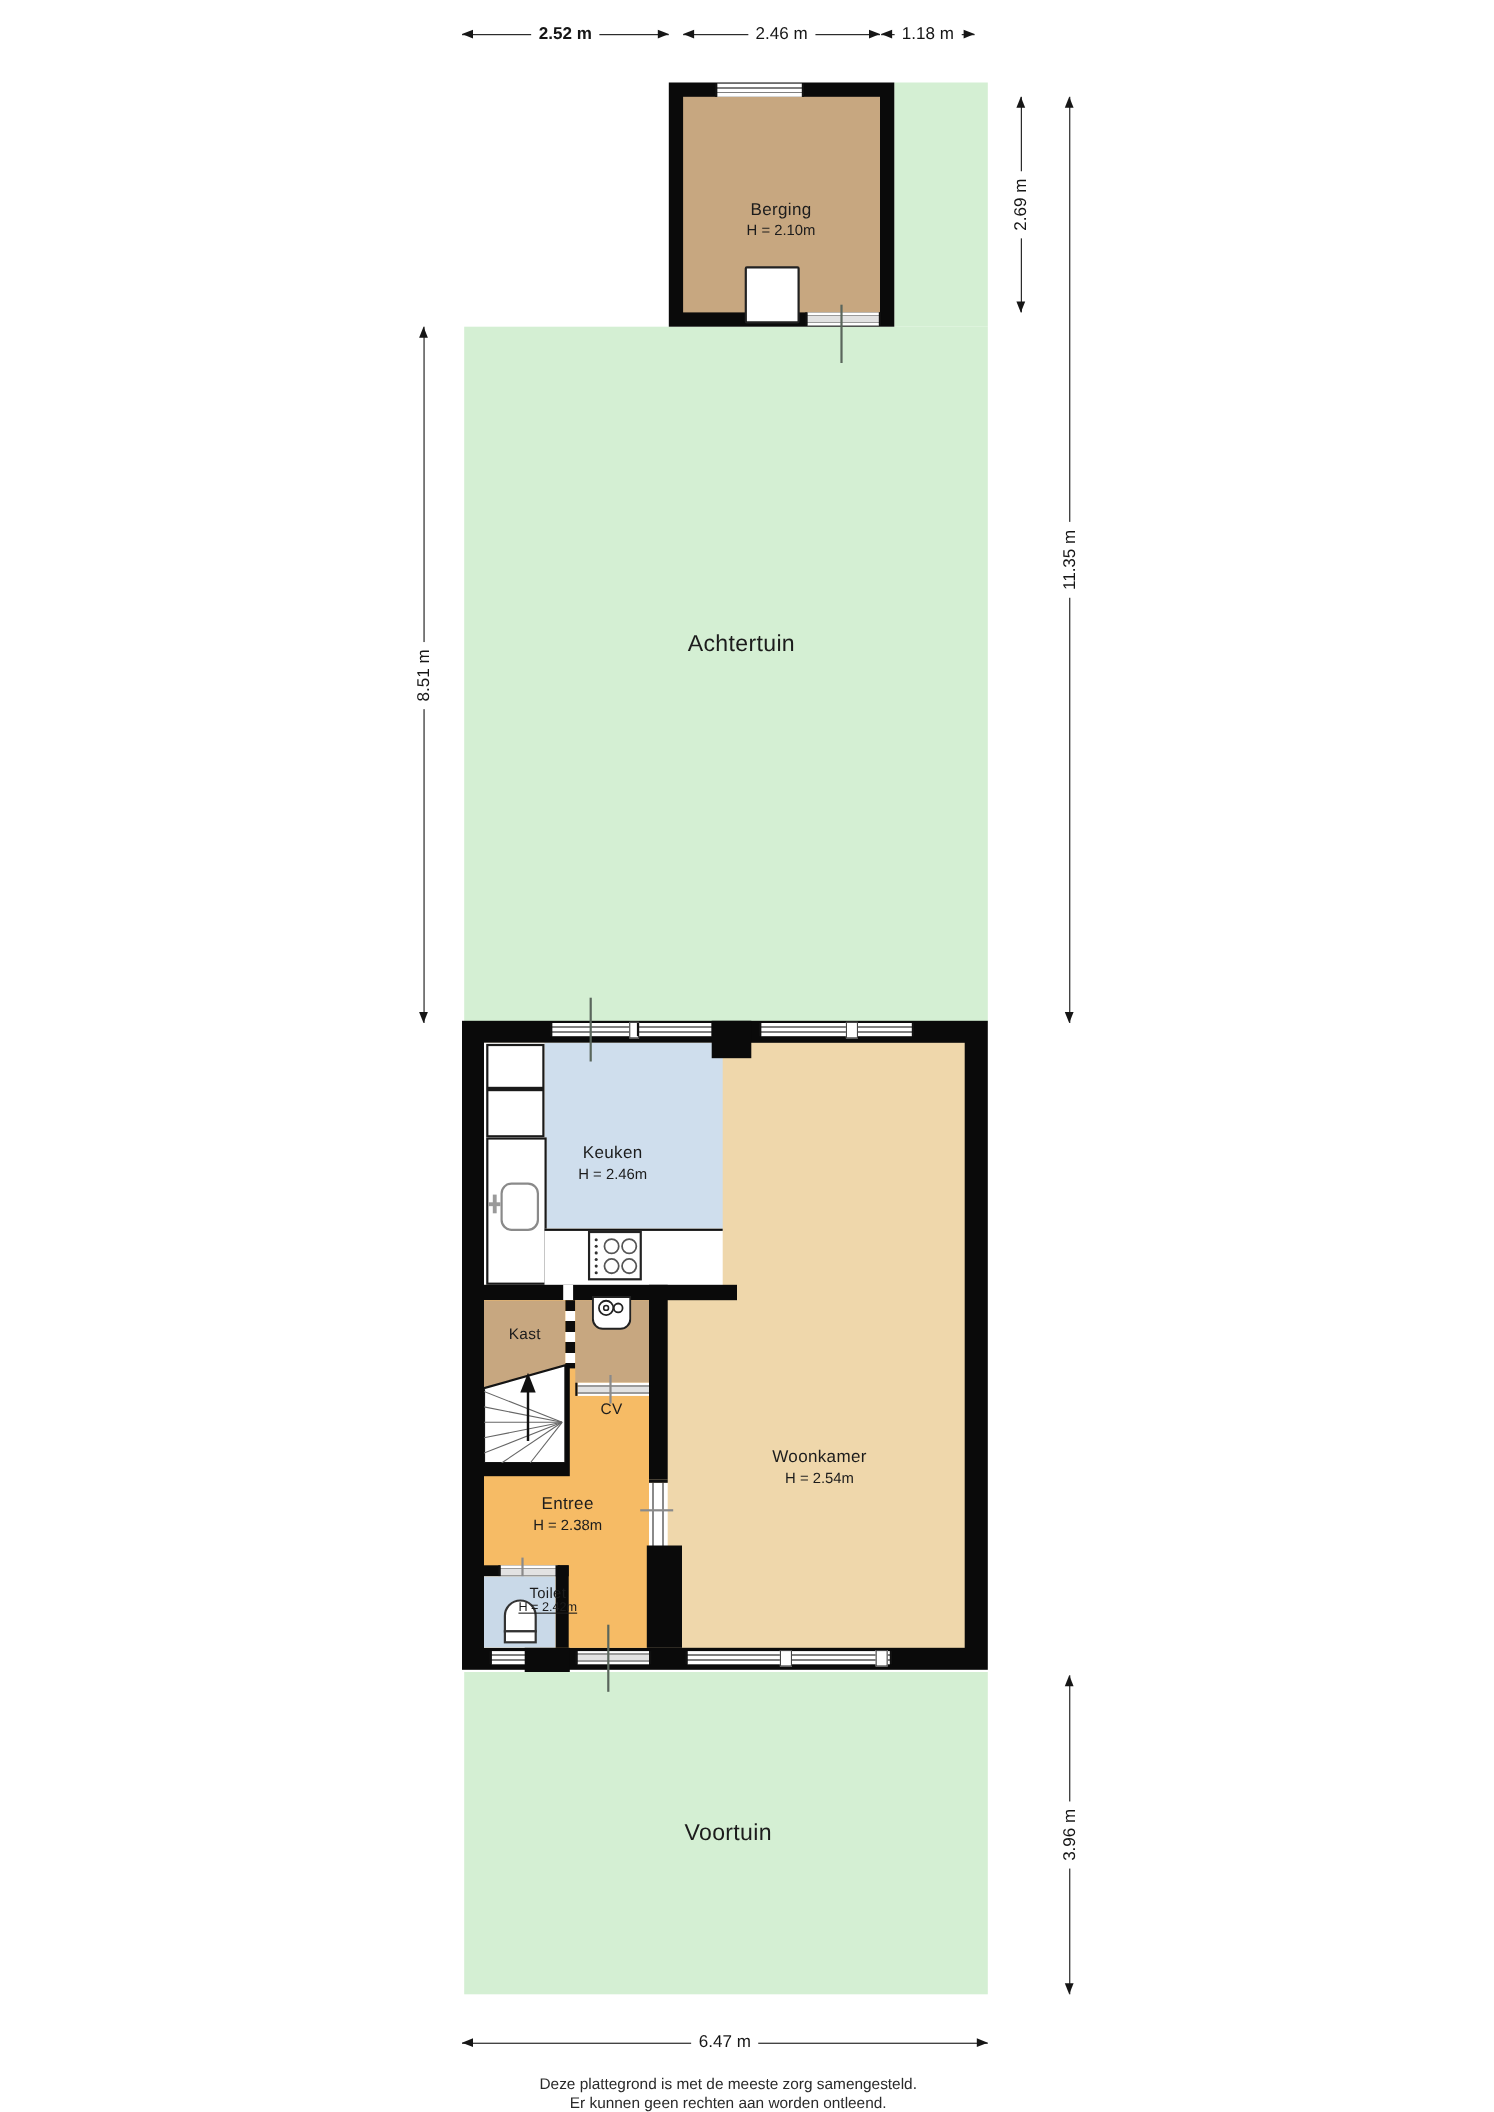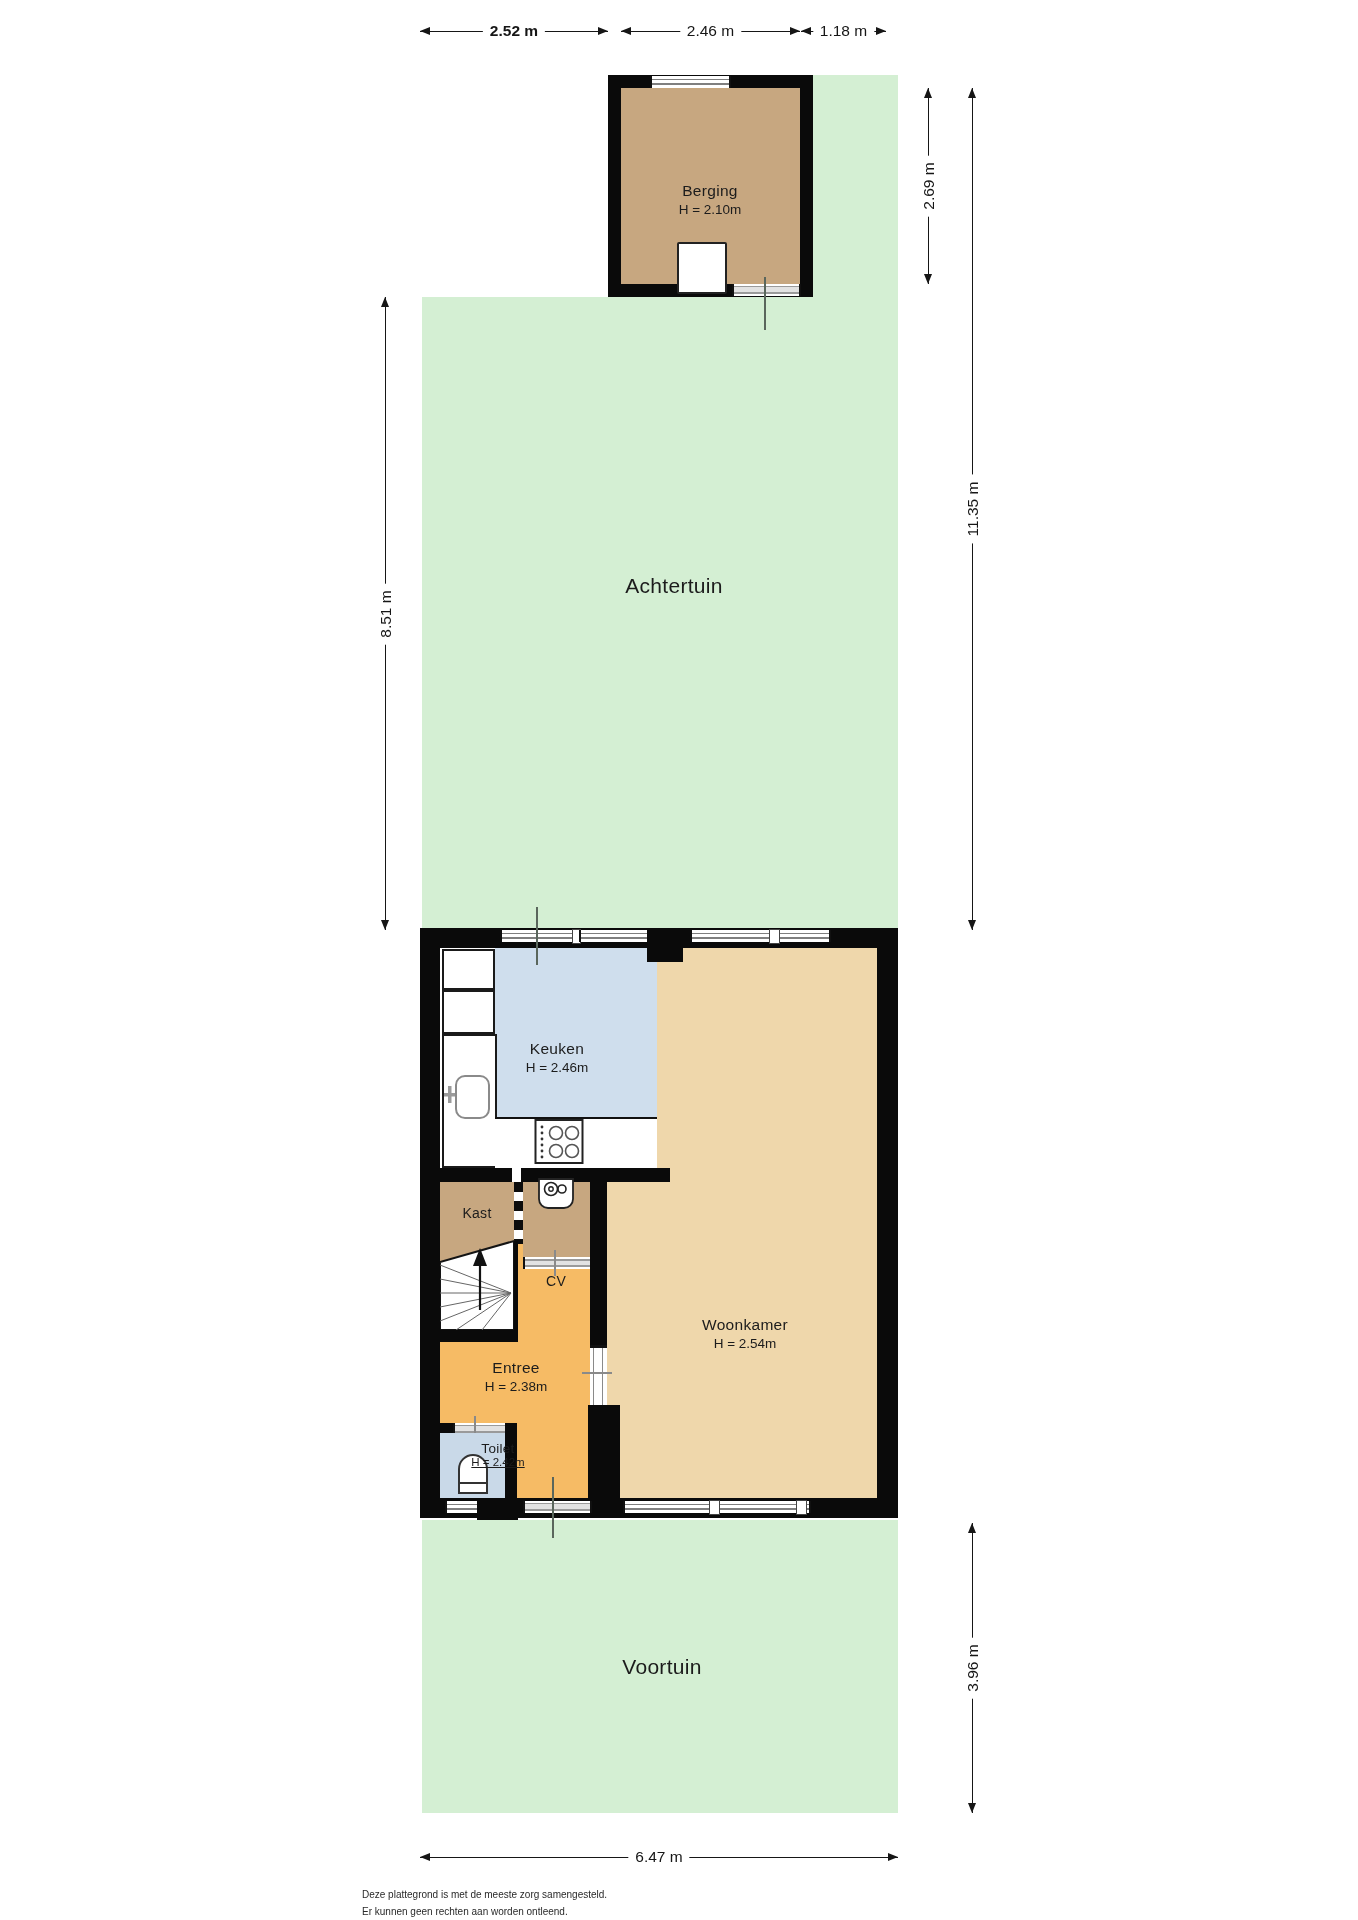--- a/index.html
+++ b/index.html
@@ -45,21 +45,21 @@
   .dim{color:#161616;}
   .dim-h{height:0;border-top:1.5px solid #161616;}
   .dim-h::before{content:"";position:absolute;left:0;top:-5.5px;border-right:10px solid #161616;border-top:4.5px solid transparent;border-bottom:4.5px solid transparent;}
   .dim-h::after{content:"";position:absolute;right:0;top:-5.5px;border-left:10px solid #161616;border-top:4.5px solid transparent;border-bottom:4.5px solid transparent;}
   .dim-v{width:0;border-left:1.5px solid #161616;}
   .dim-v::before{content:"";position:absolute;top:0;left:-5.5px;border-bottom:10px solid #161616;border-left:4.5px solid transparent;border-right:4.5px solid transparent;}
   .dim-v::after{content:"";position:absolute;bottom:0;left:-5.5px;border-top:10px solid #161616;border-left:4.5px solid transparent;border-right:4.5px solid transparent;}
   .dim-label{position:absolute;left:50%;top:0;transform:translate(-50%,-55%);background:#fff;padding:0 7px;font-size:15.5px;white-space:nowrap;}
   .dim-v .dim-label{left:0;top:50%;transform:translate(-50%,-50%) rotate(-90deg);}
   
-  .footer{left:362px;top:1886px;width:600px;text-align:left;font-size:10px;line-height:17px;color:#2a2a2a;}
+  .footer{left:362px;top:1886px;width:600px;text-align:center;font-size:14px;line-height:17px;color:#2a2a2a;}
 </style>
 </head>
 <body>
 
 <div id="plan">
 
   <div class="abs garden" style="left:422px;top:297px;width:476px;height:633px;"></div>
   <div class="abs garden" style="left:813px;top:75px;width:85px;height:222px;"></div>
   <div class="abs garden" style="left:422px;top:1520px;width:476px;height:293px;"></div>
 

